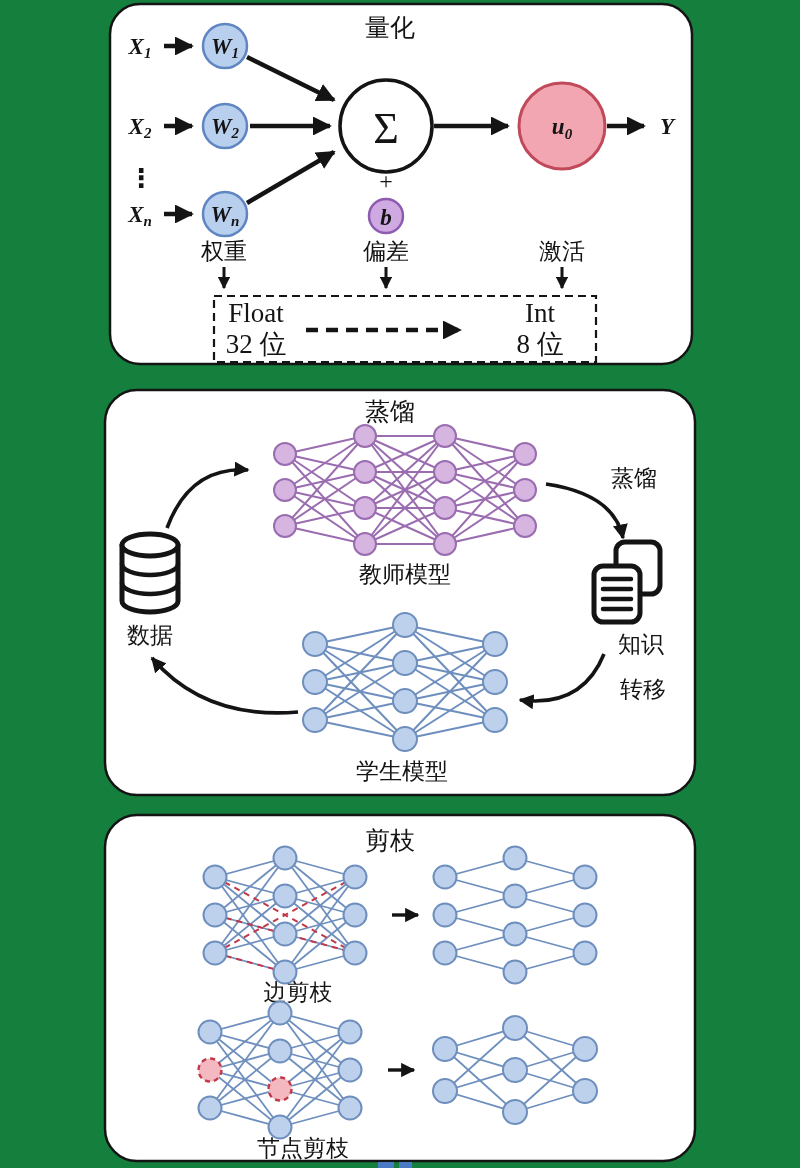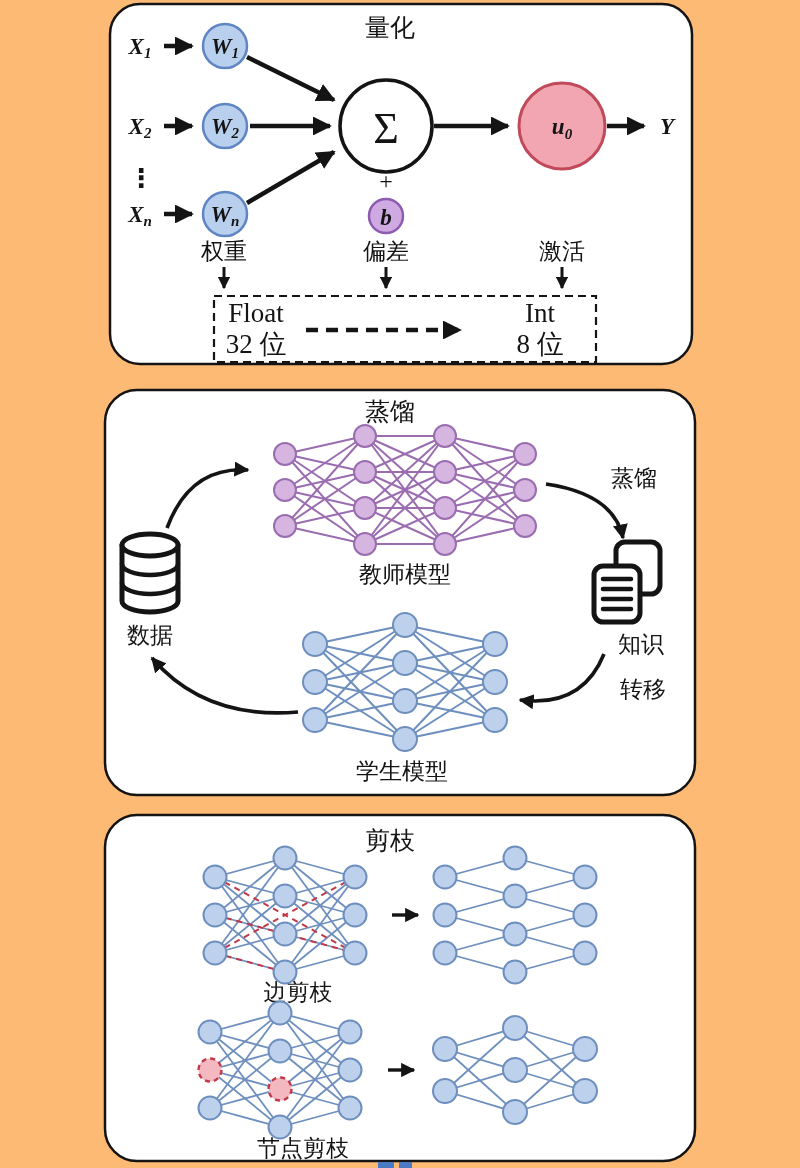--- a/index.html
+++ b/index.html
@@ -1,16 +1,16 @@
 <!DOCTYPE html>
 <html><head>
 <meta charset="utf-8">
 <style>
   html,body{margin:0;padding:0;background:#fff;}
-  .fig{width:800px;height:1168px;background:#fdba74;position:relative;overflow:hidden;}
+  .fig{width:800px;height:1168px;background:#15803d;position:relative;overflow:hidden;}
   svg{display:block;}
   .panel{fill:#fff;stroke:#141414;stroke-width:2.5;}
   text{font-family:"Liberation Serif","DejaVu Serif",serif;fill:#141414;}
   .cjk{font-size:23px;}
   .title{font-size:25px;}
   .math{font-style:italic;font-weight:bold;font-size:23px;}
   .sub{font-size:15px;}
   .dots{font-family:"DejaVu Sans",sans-serif;font-size:26px;font-weight:bold;}
   .bignum{font-size:27px;}
   .arrow{stroke:#141414;fill:none;}

